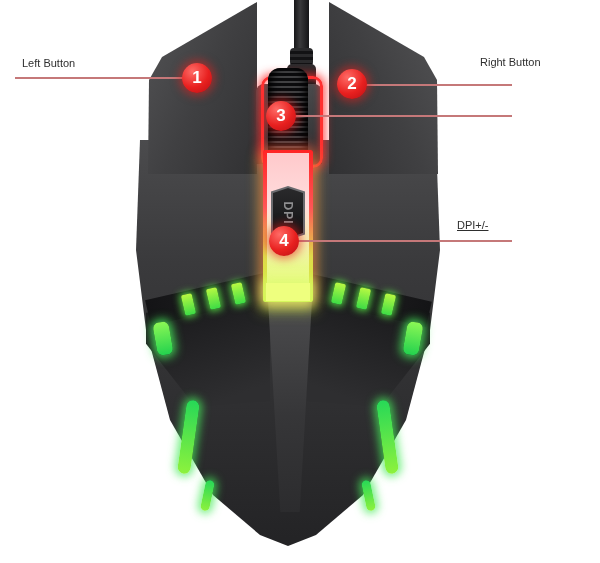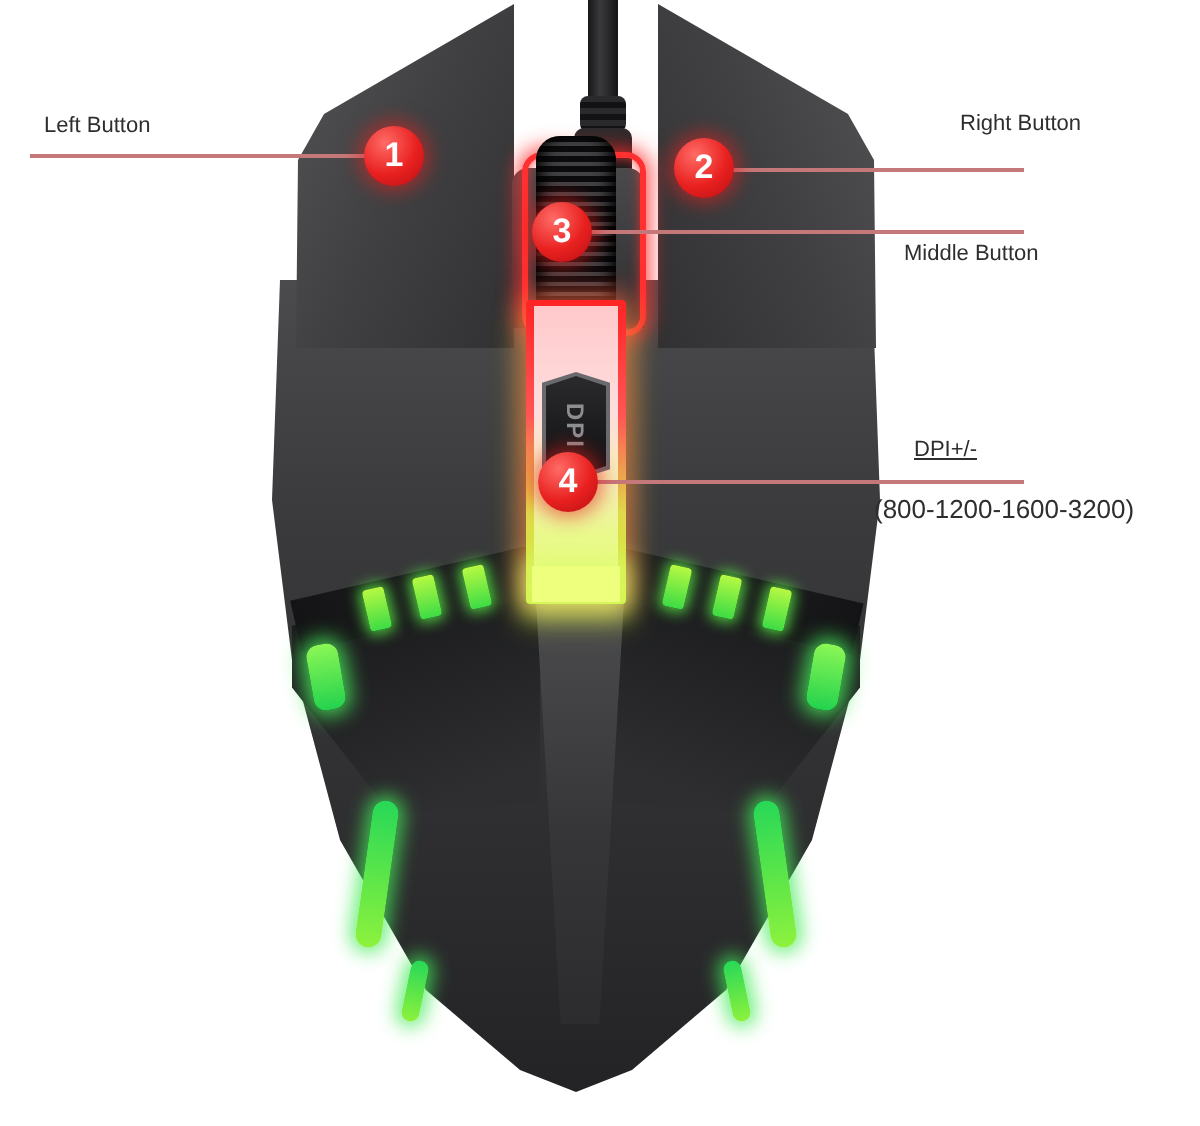--- a/index.html
+++ b/index.html
@@ -150,17 +150,15 @@
   <div class="callout-line" style="left:293px;top:115px;width:219px;"></div>
   <div class="callout-line" style="left:296px;top:240px;width:216px;"></div>
 
   <div class="marker" style="left:182px;top:63px;">1</div>
   <div class="marker" style="left:337px;top:69px;">2</div>
   <div class="marker" style="left:266px;top:101px;">3</div>
   <div class="marker" style="left:269px;top:226px;">4</div>
 
   <div class="label" style="left:22px;top:57px;">Left Button</div>
   <div class="label" style="left:452px;top:56px;margin-left:28px;">Right Button</div>
-  <div class="label" style="left:452px;top:121px;">Middle Button</div>
   <div class="label" style="left:457px;top:219px;text-decoration:underline;">DPI+/-</div>
-  <div class="label small" style="left:437px;top:247px;">(800-1200-1600-3200)</div>
 
 </div>
 
 </body></html>

